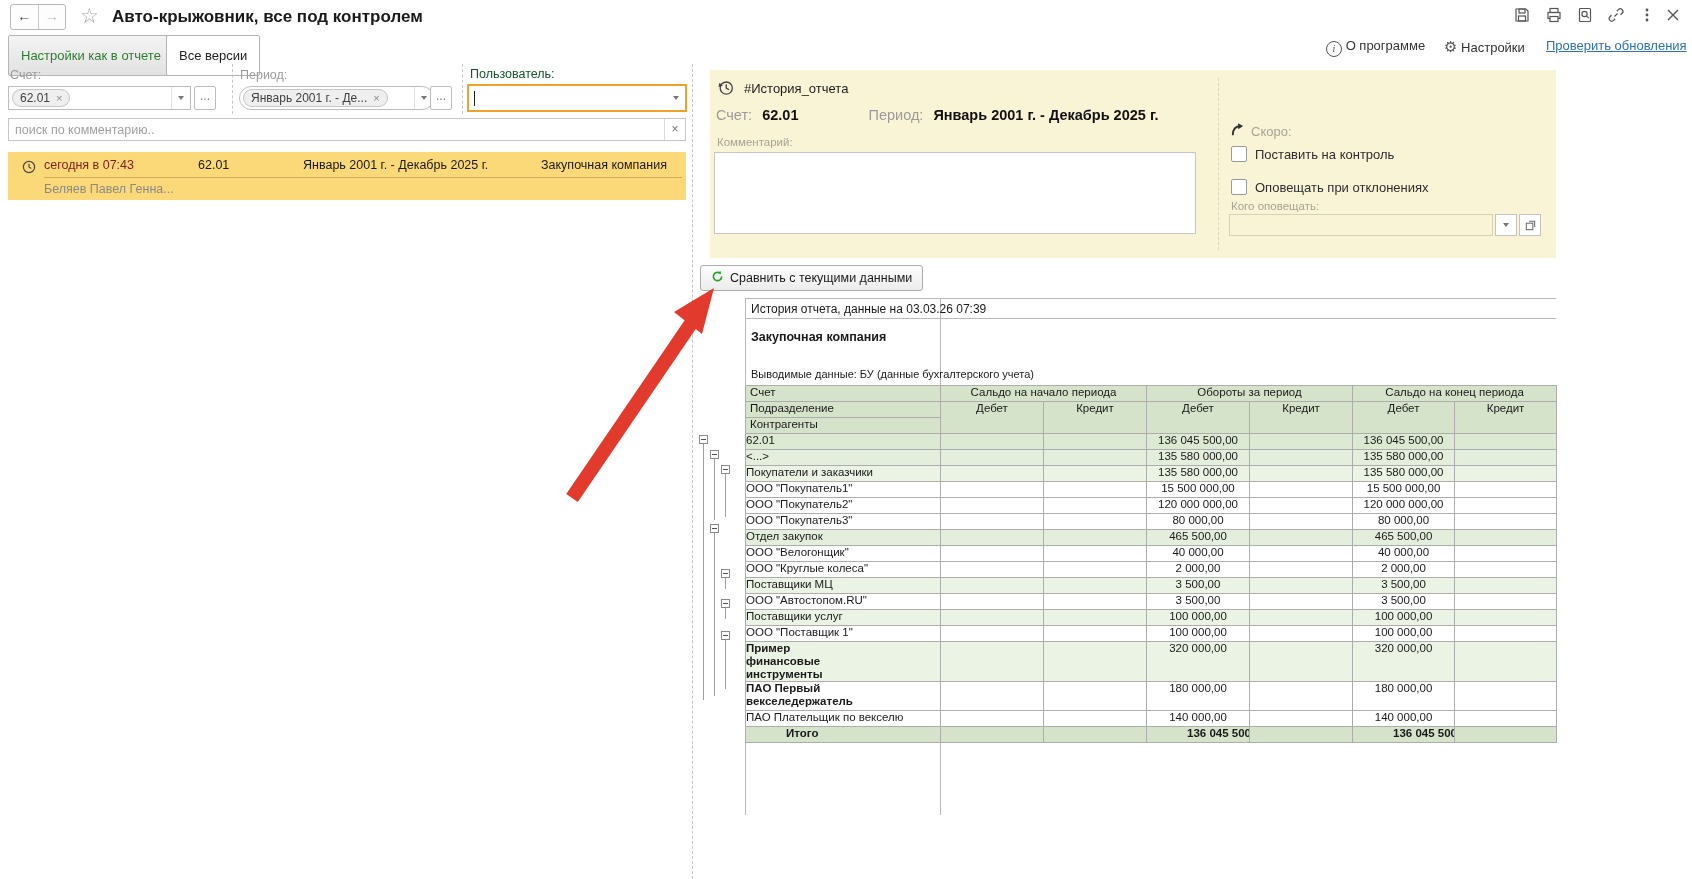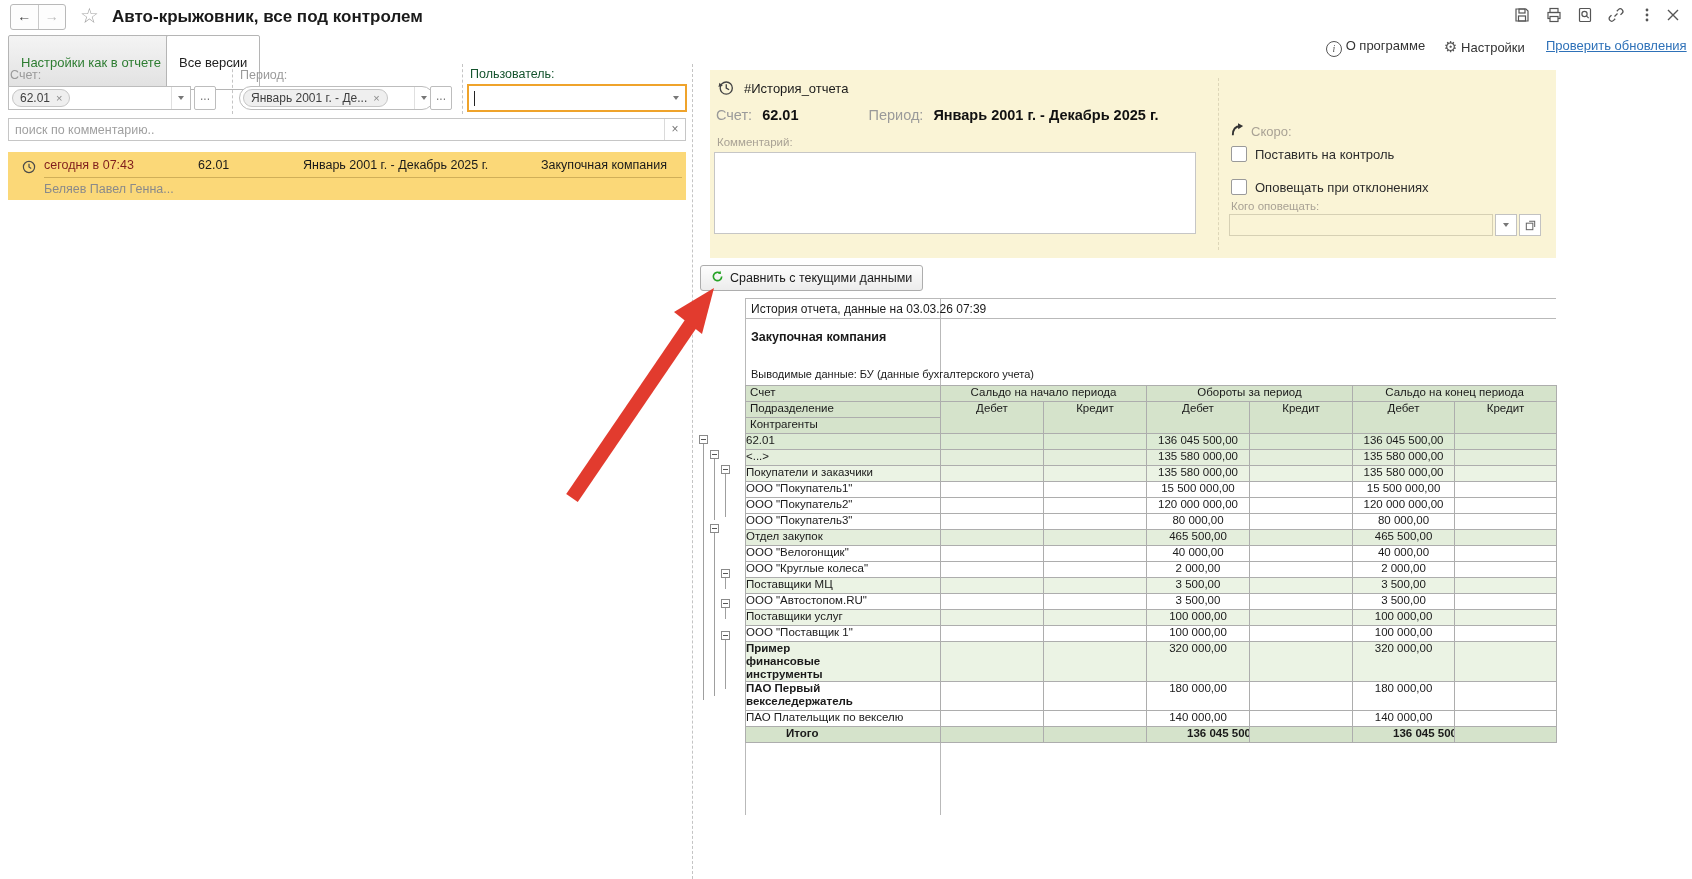--- a/index.html
+++ b/index.html
@@ -7,21 +7,21 @@
   .screen{position:relative;width:1692px;height:879px;overflow:hidden;background:#fff;}
   .abs{position:absolute;}
   
   .navgrp{left:10px;top:4px;width:54px;height:24px;border:1px solid #b9b9b9;border-radius:3px;display:flex;background:#fdfdfd;}
   .navgrp .nb{width:50%;text-align:center;line-height:22px;font-size:14px;}
   .navgrp .nb+.nb{border-left:1px solid #c9c9c9;}
   .star{left:80px;top:4px;font-size:21px;color:#a5a5a5;}
   .ptitle{left:112px;top:7px;font-size:17px;font-weight:bold;}
   .winicon{top:6px;width:18px;height:18px;}
   
-  .tab{top:35px;height:21px;border:1px solid #b5b5b5;font-size:13px;line-height:21px;padding:16px 12px;background:#fff;color:#222;border-radius:2px;}
+  .tab{top:35px;height:21px;border:1px solid #b5b5b5;font-size:13px;line-height:21px;padding:9px 12px;background:#fff;color:#222;border-radius:2px;}
   .tab.active{background:linear-gradient(#f4f4f4,#e1e1e1);color:#2e7d32;}
   
   .tact{top:38px;font-size:13px;color:#333;}
   .updlink{color:#2e71b8;text-decoration:underline;}
   .infoi{display:inline-block;width:14px;height:14px;border:1.3px solid #555;border-radius:50%;font-size:10px;font-style:italic;line-height:14px;text-align:center;color:#555;font-family:"Liberation Serif",serif;vertical-align:-2px;}
   .gear{font-size:15px;color:#555;}
   
   .flabel{font-size:12.5px;color:#9a9a9a;}
   .flabel.dark{color:#14532d;}
   .combo{background:#fff;border:1px solid #bdbdbd;display:flex;align-items:center;box-sizing:border-box;}

